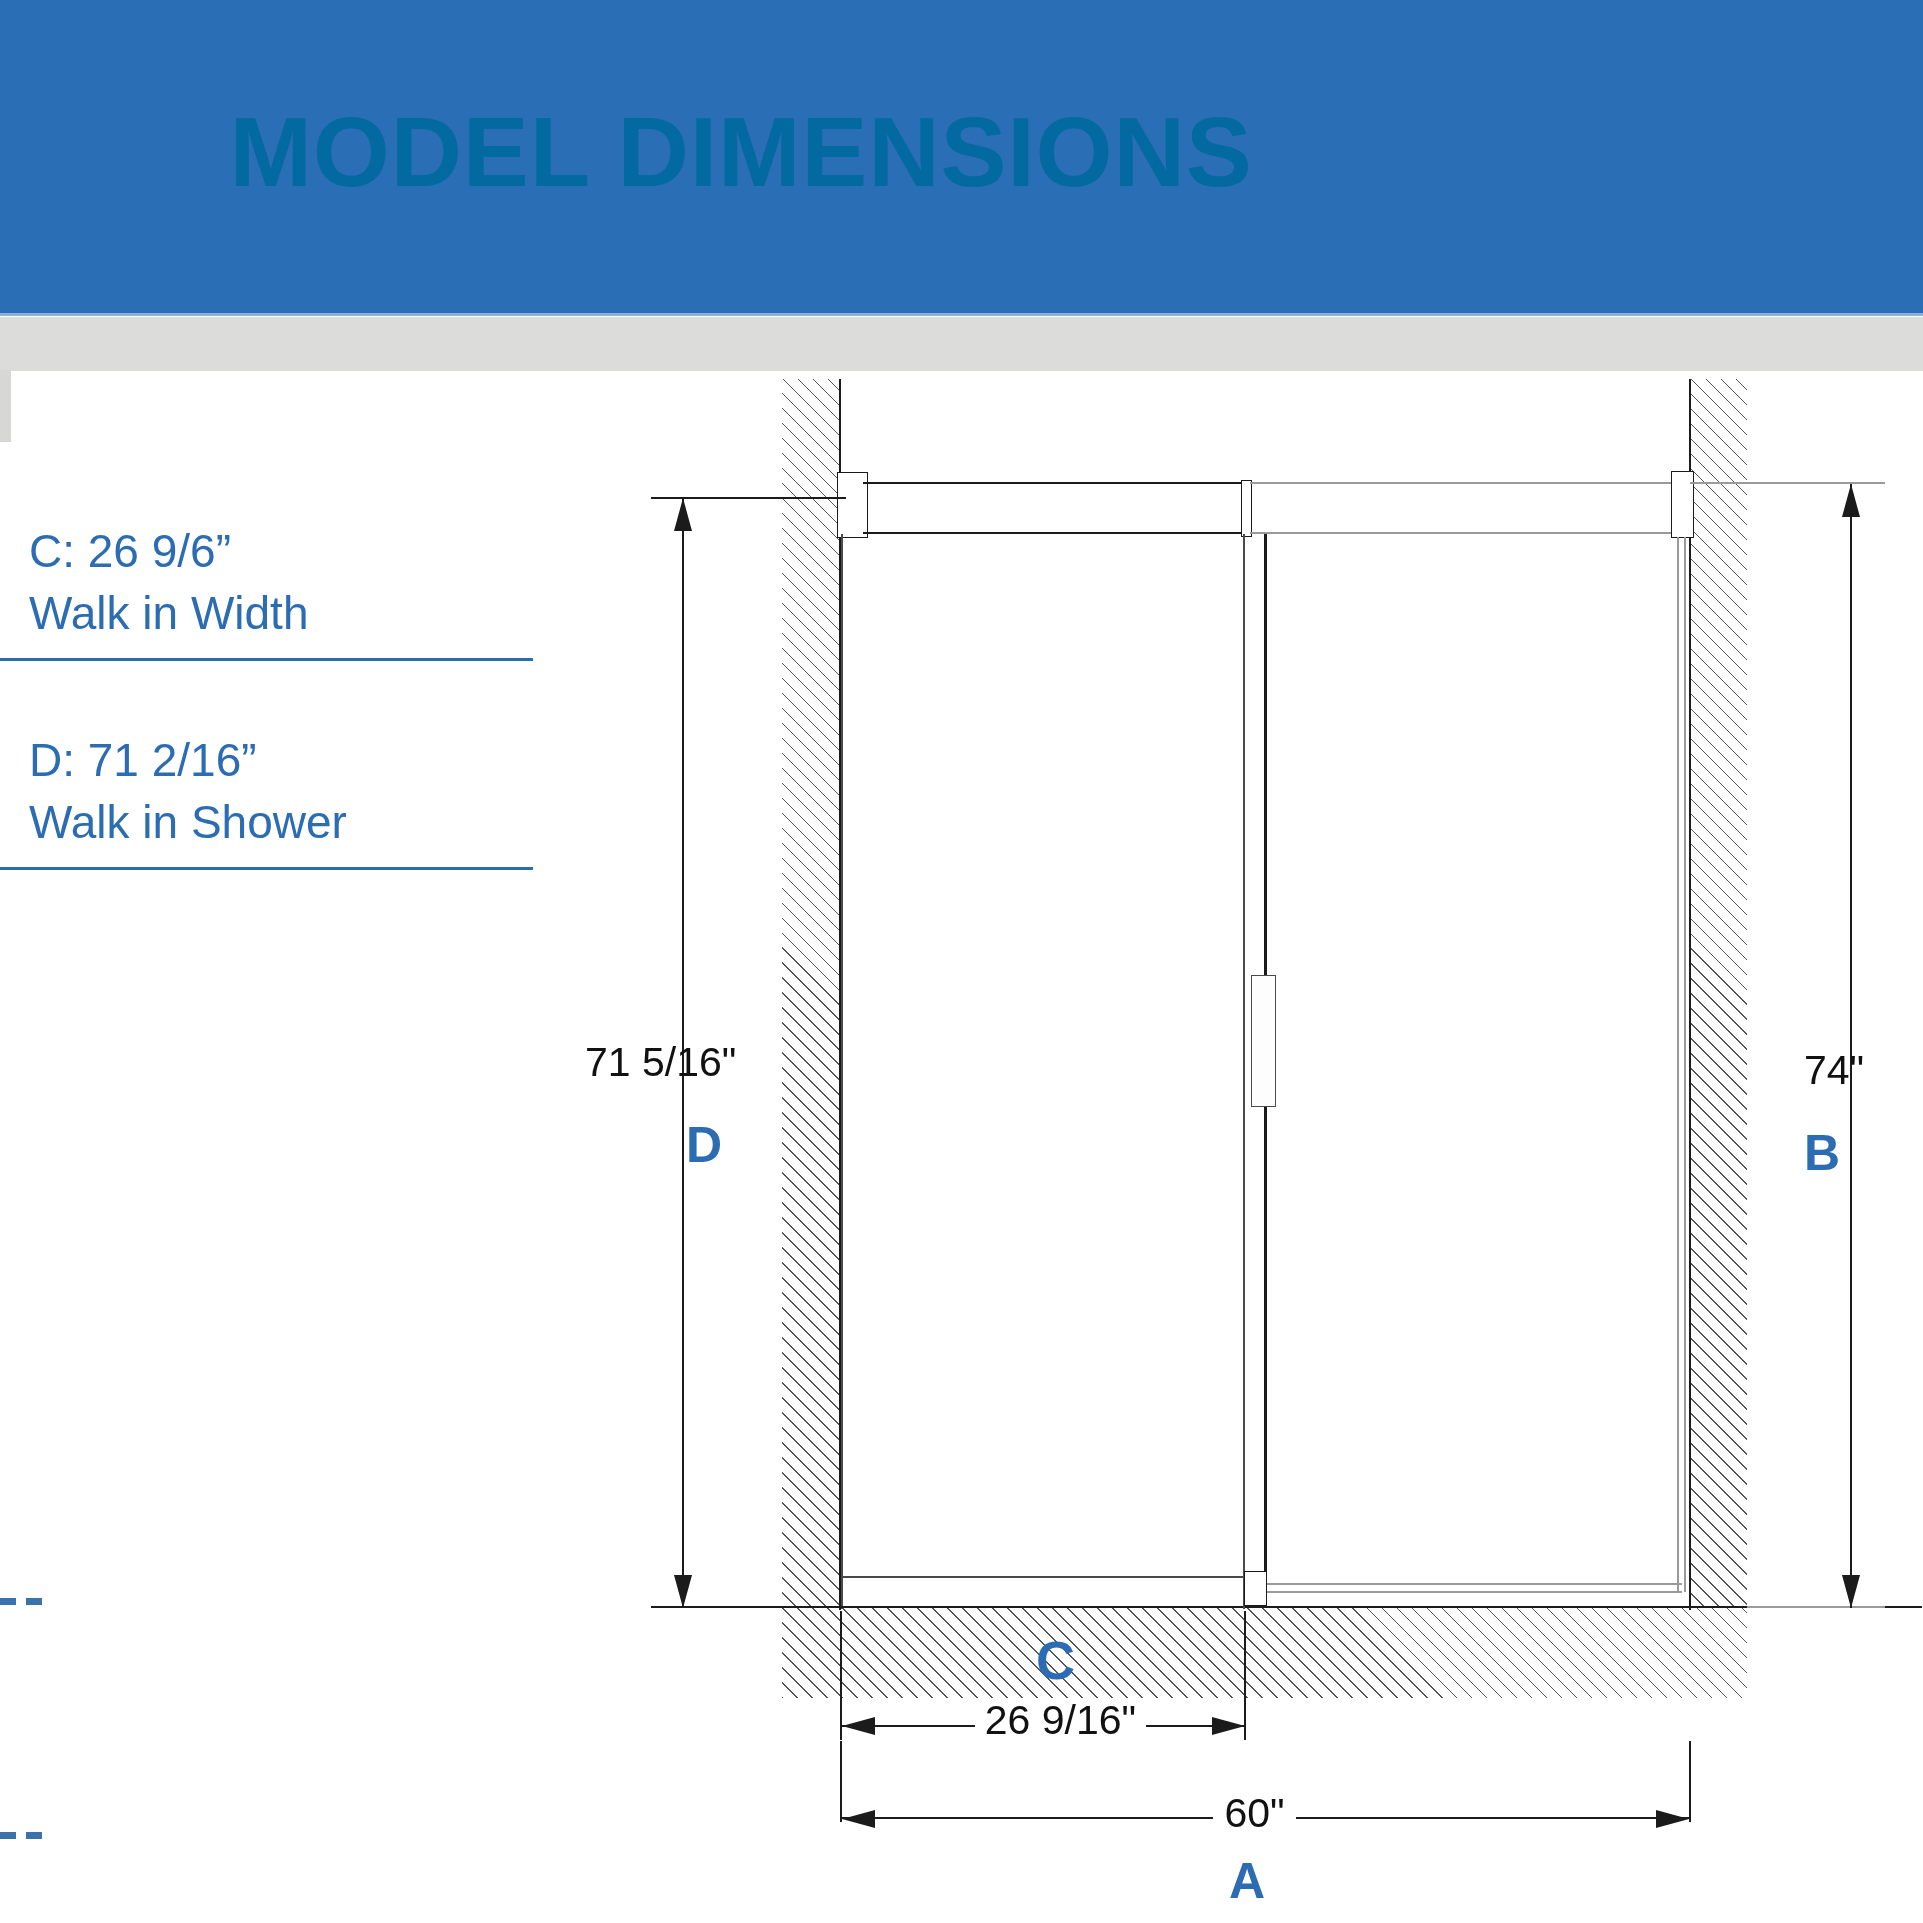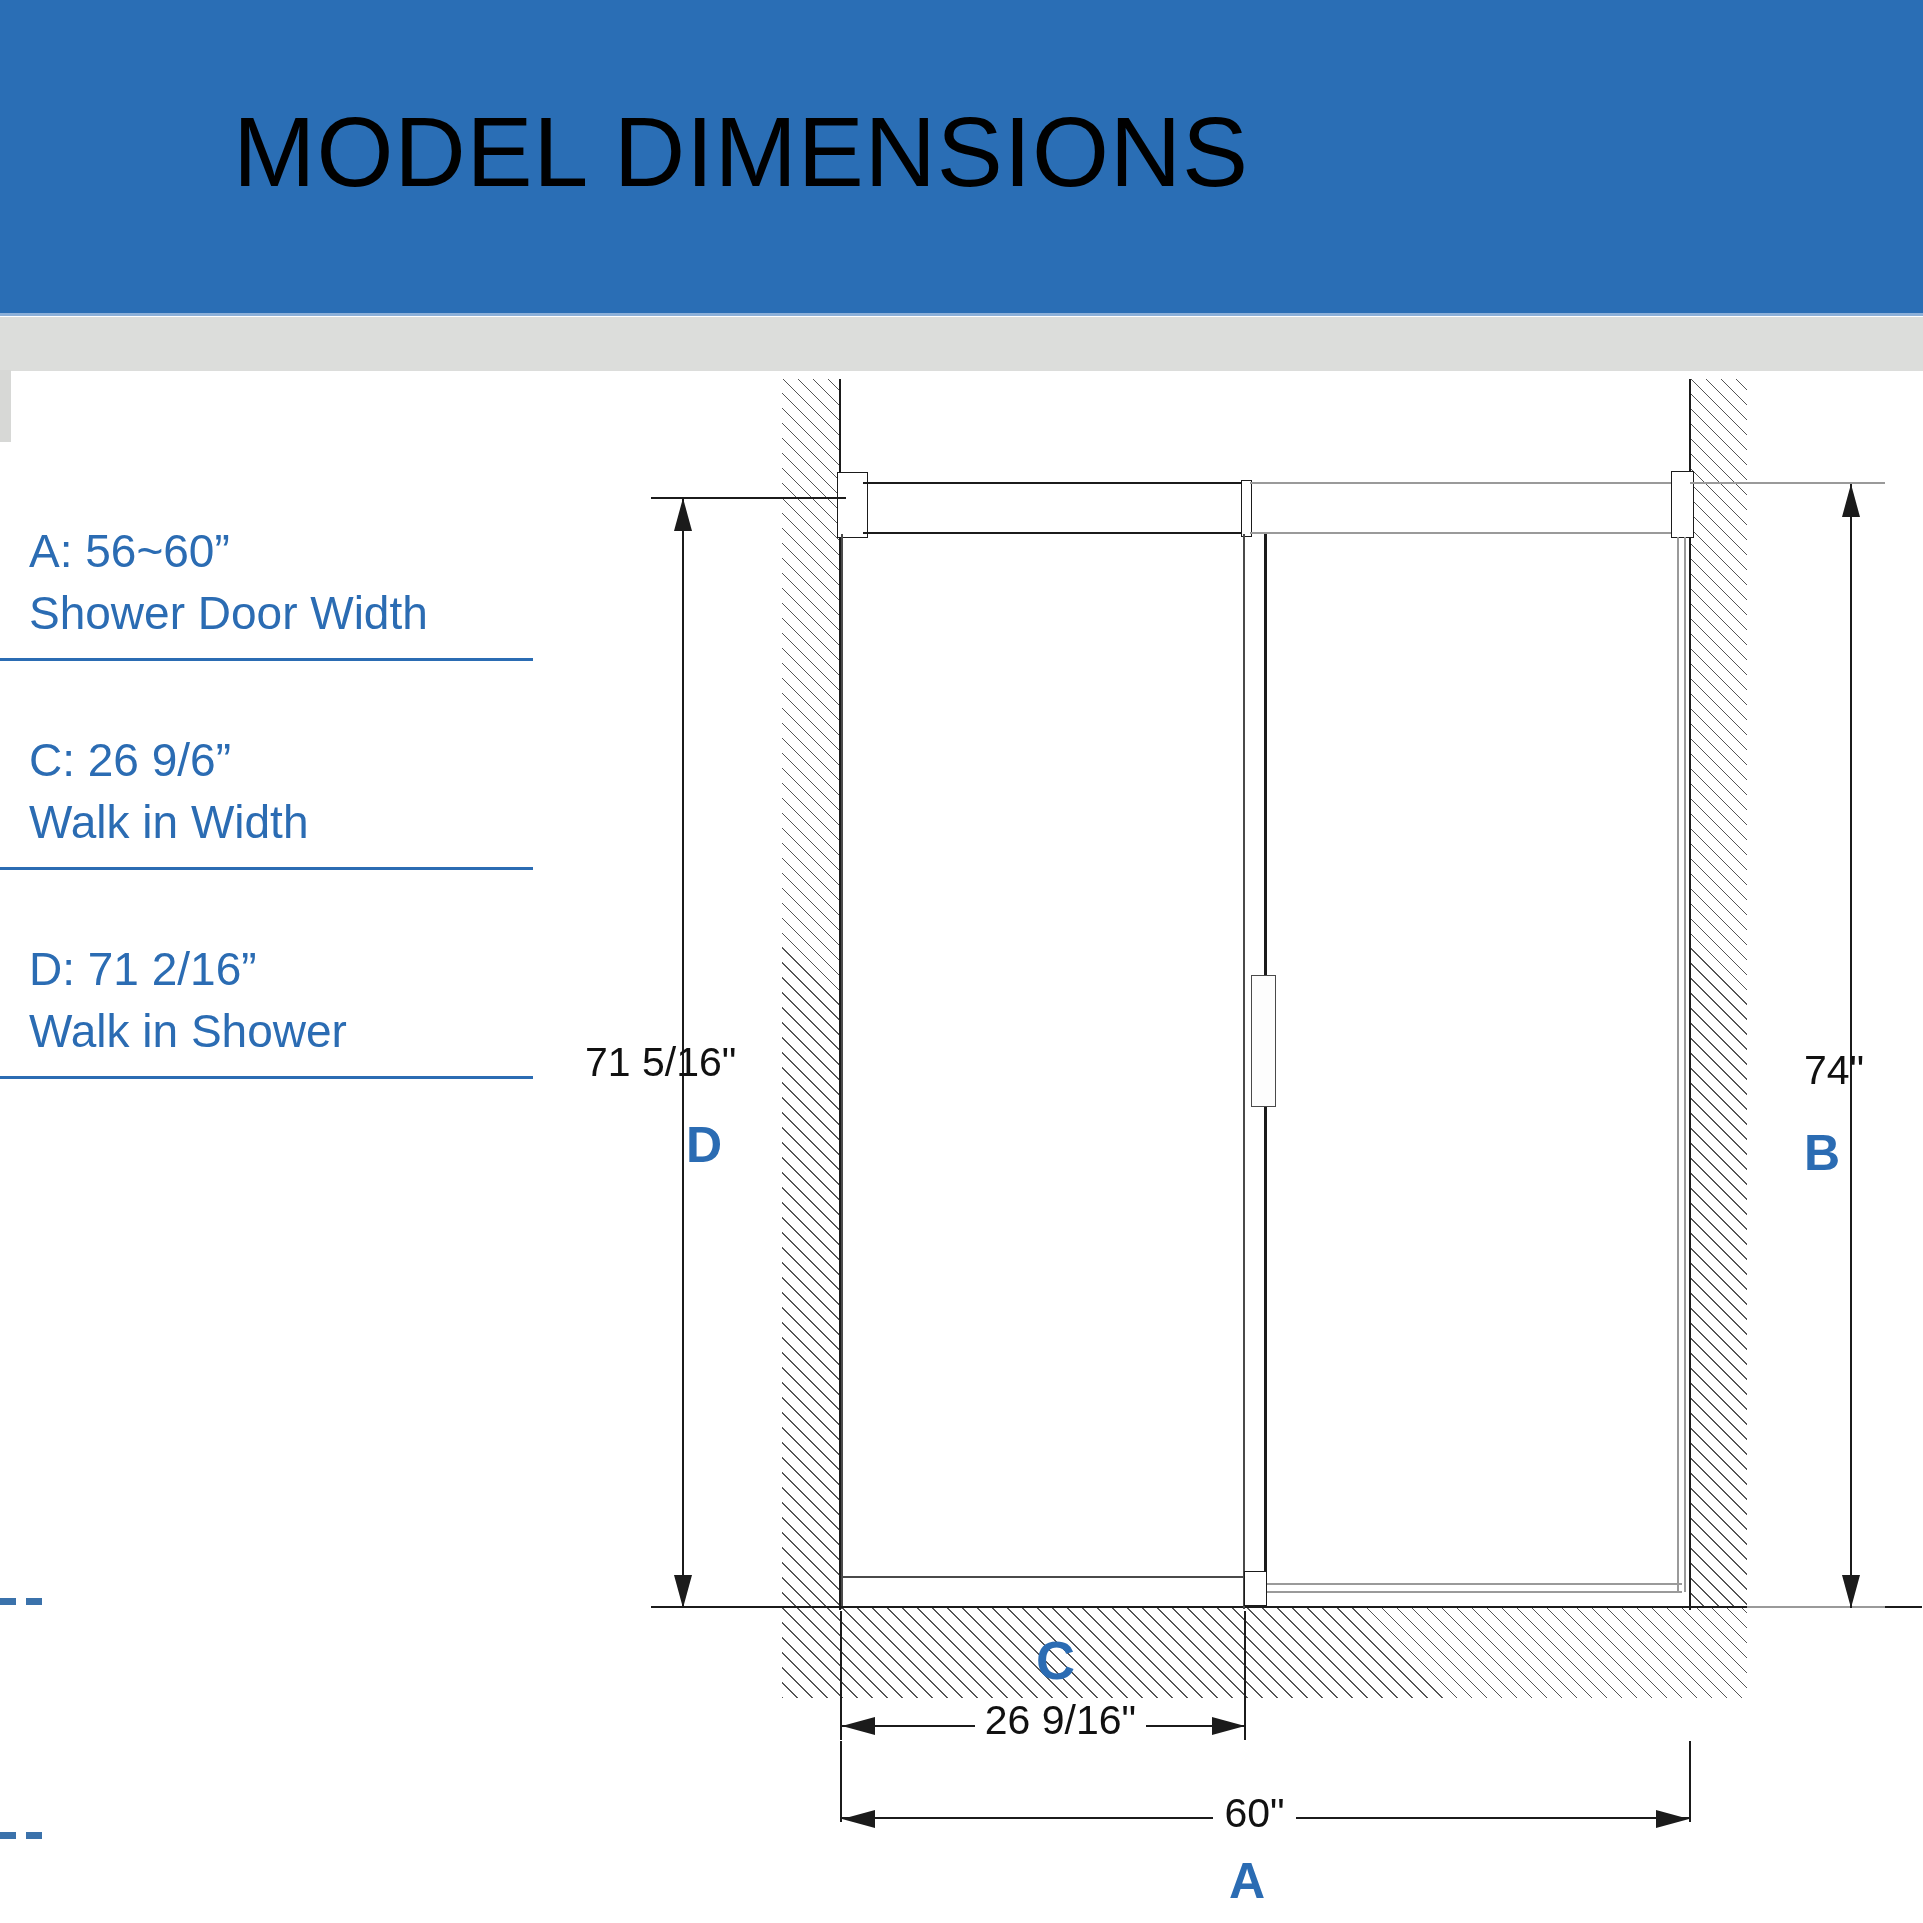--- a/index.html
+++ b/index.html
@@ -17,23 +17,23 @@
     position:absolute;left:0;top:0;width:1923px;height:313px;
     background:#2a6eb5;
   }
   .header-underline{
     position:absolute;left:0;top:313px;width:1923px;height:3.3px;
     background:#8db0d8;
   }
   .header-title{
     position:absolute;left:0;top:102px;width:1482px;
     text-align:center;
-    color:#000000;
+    color:#0369a1;
     font-size:99px;
-    font-weight:normal;
+    font-weight:bold;
     letter-spacing:0.8px;
     line-height:1;
     white-space:nowrap;
   }
   .gray-band{
     position:absolute;left:0;top:317px;width:1923px;height:54px;
     background:#dcdddb;
   }
   .gray-tab{
     position:absolute;left:0;top:370px;width:10.6px;height:72px;
@@ -120,25 +120,20 @@
 <div id="root">
 
   <div class="header-bar"></div>
   <div class="header-title">MODEL DIMENSIONS</div>
   <div class="header-underline"></div>
   <div class="gray-band"></div>
   <div class="gray-tab"></div>
 
   <div class="spec-list">
 
-    <div class="spec-item">
-      <div class="spec-code">A: 56~60”</div>
-      <div class="spec-desc">Shower Door Width</div>
-      <div class="spec-rule"></div>
-    </div>
 
 
     <div class="spec-item">
       <div class="spec-code">C: 26 9/6”</div>
       <div class="spec-desc">Walk in Width</div>
       <div class="spec-rule"></div>
     </div>
 
     <div class="spec-item">
       <div class="spec-code">D: 71 2/16”</div>

